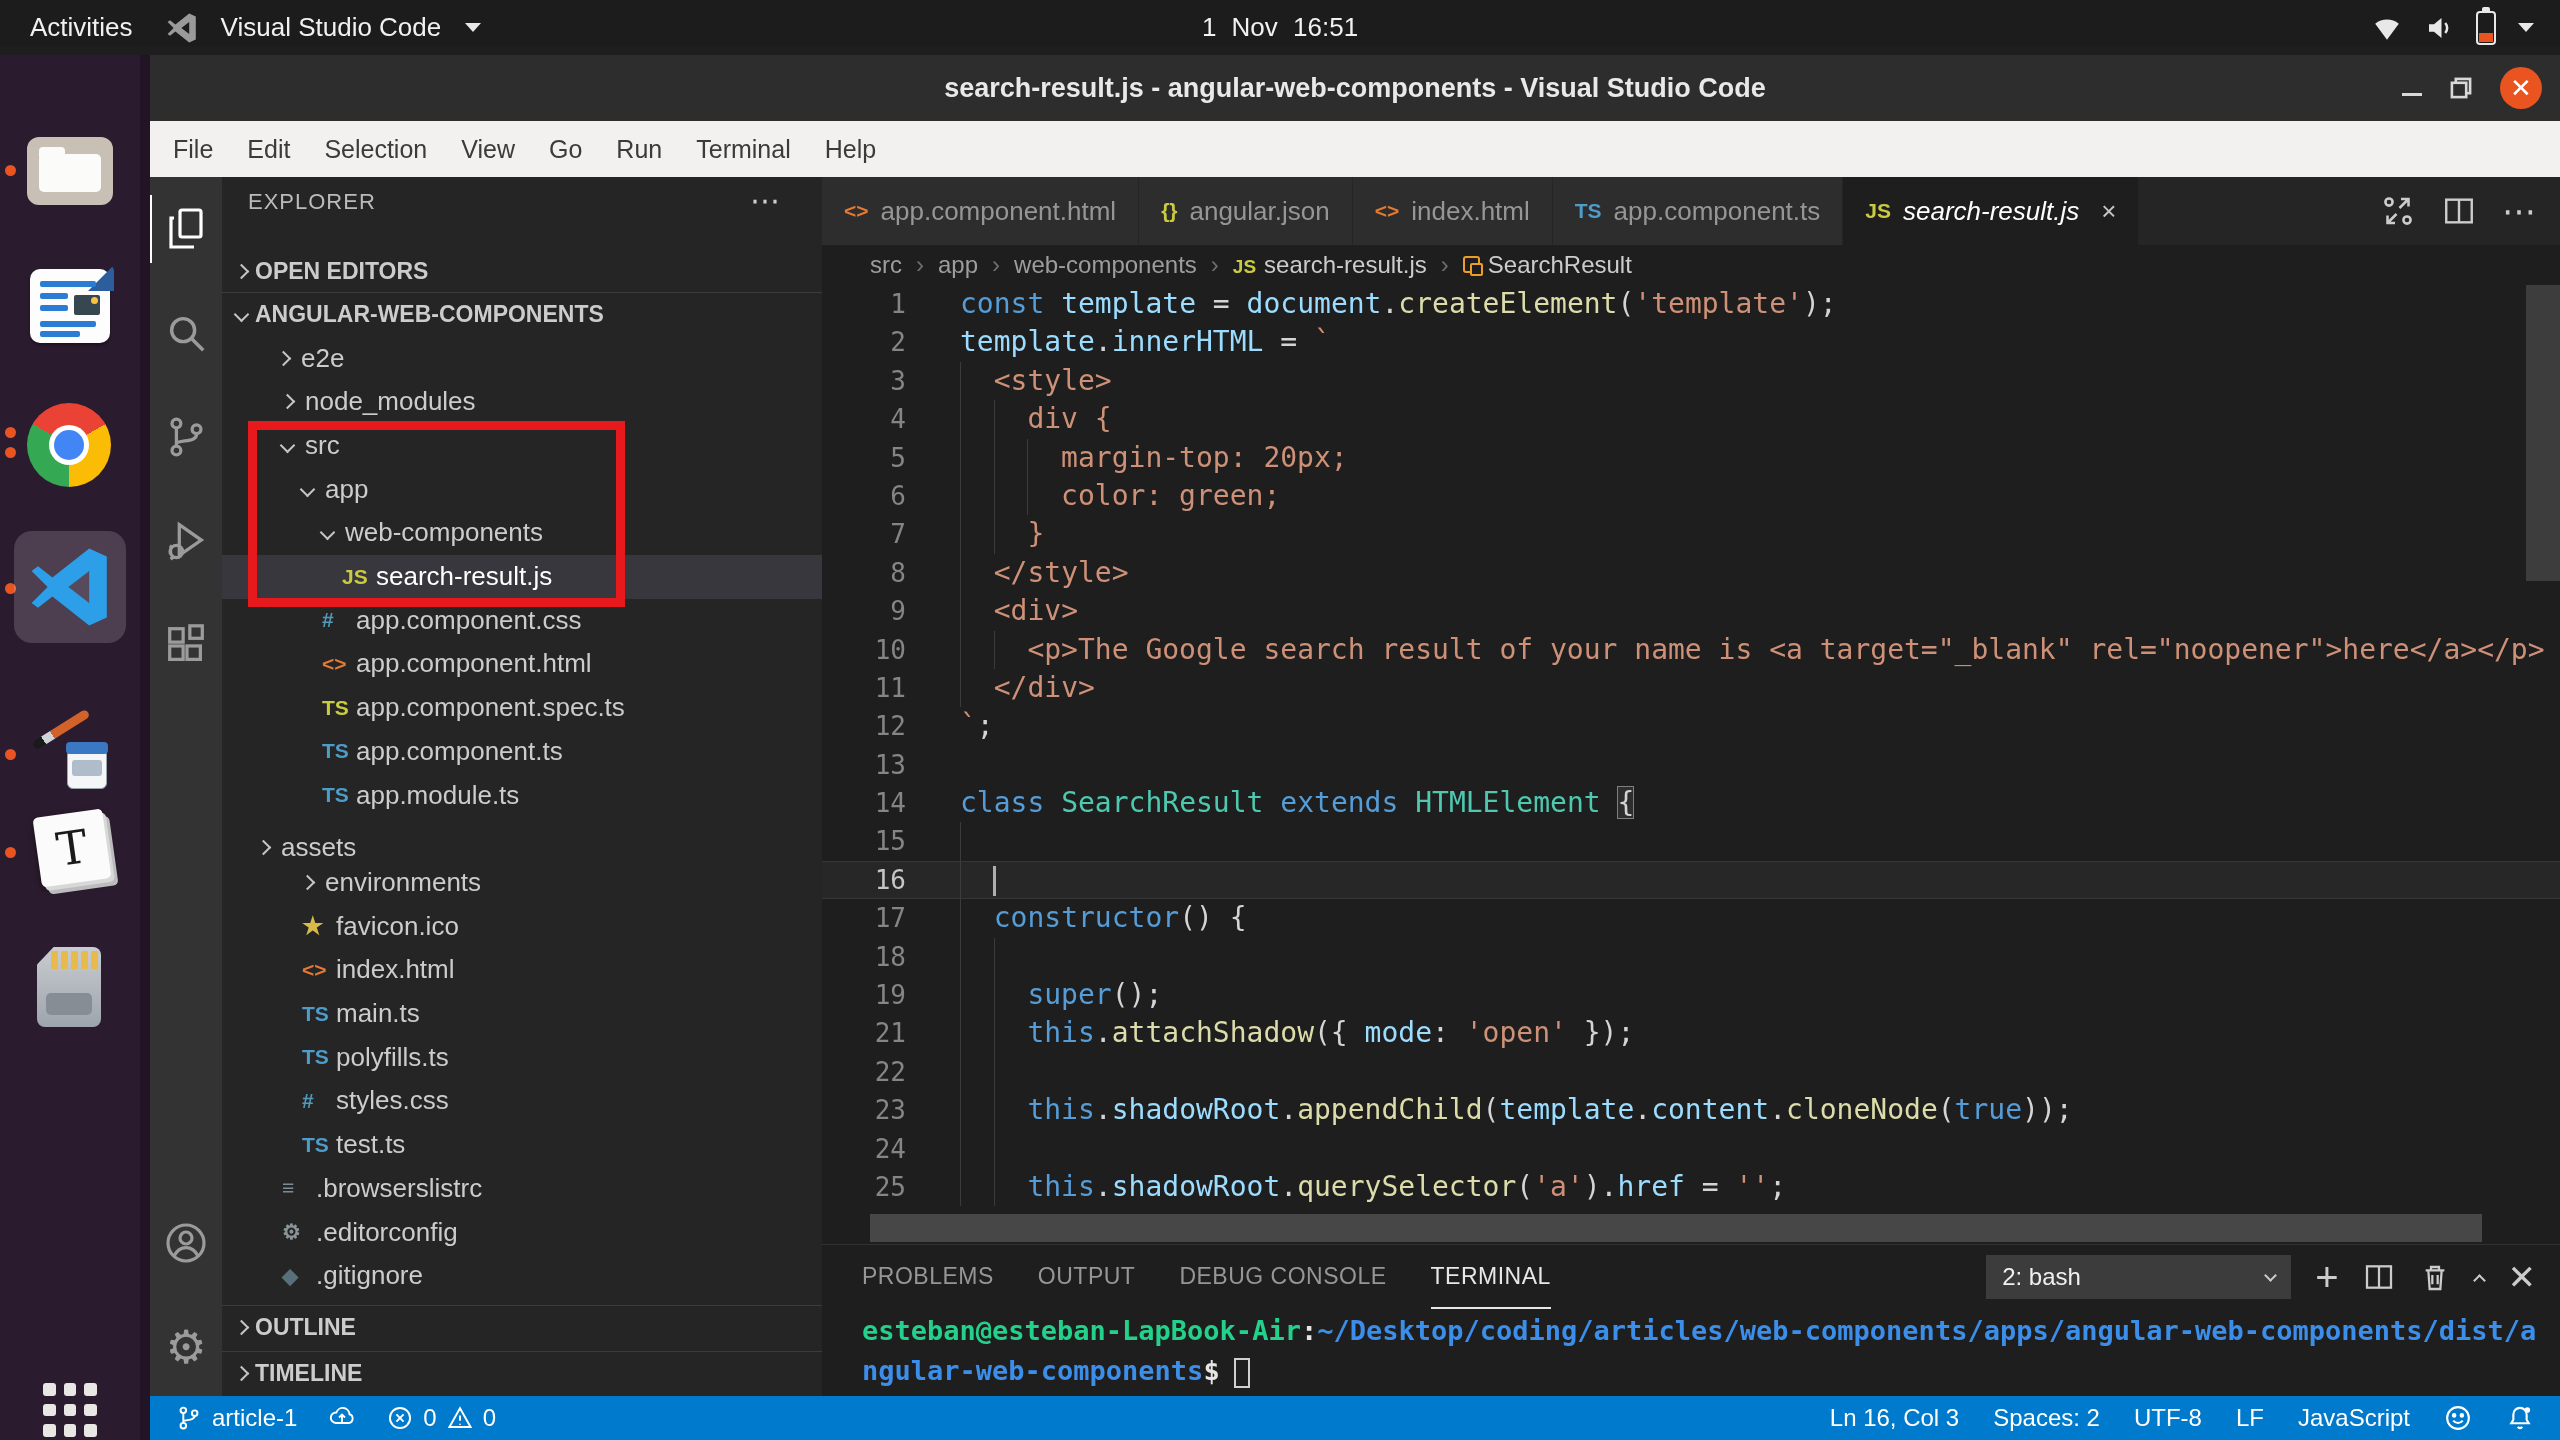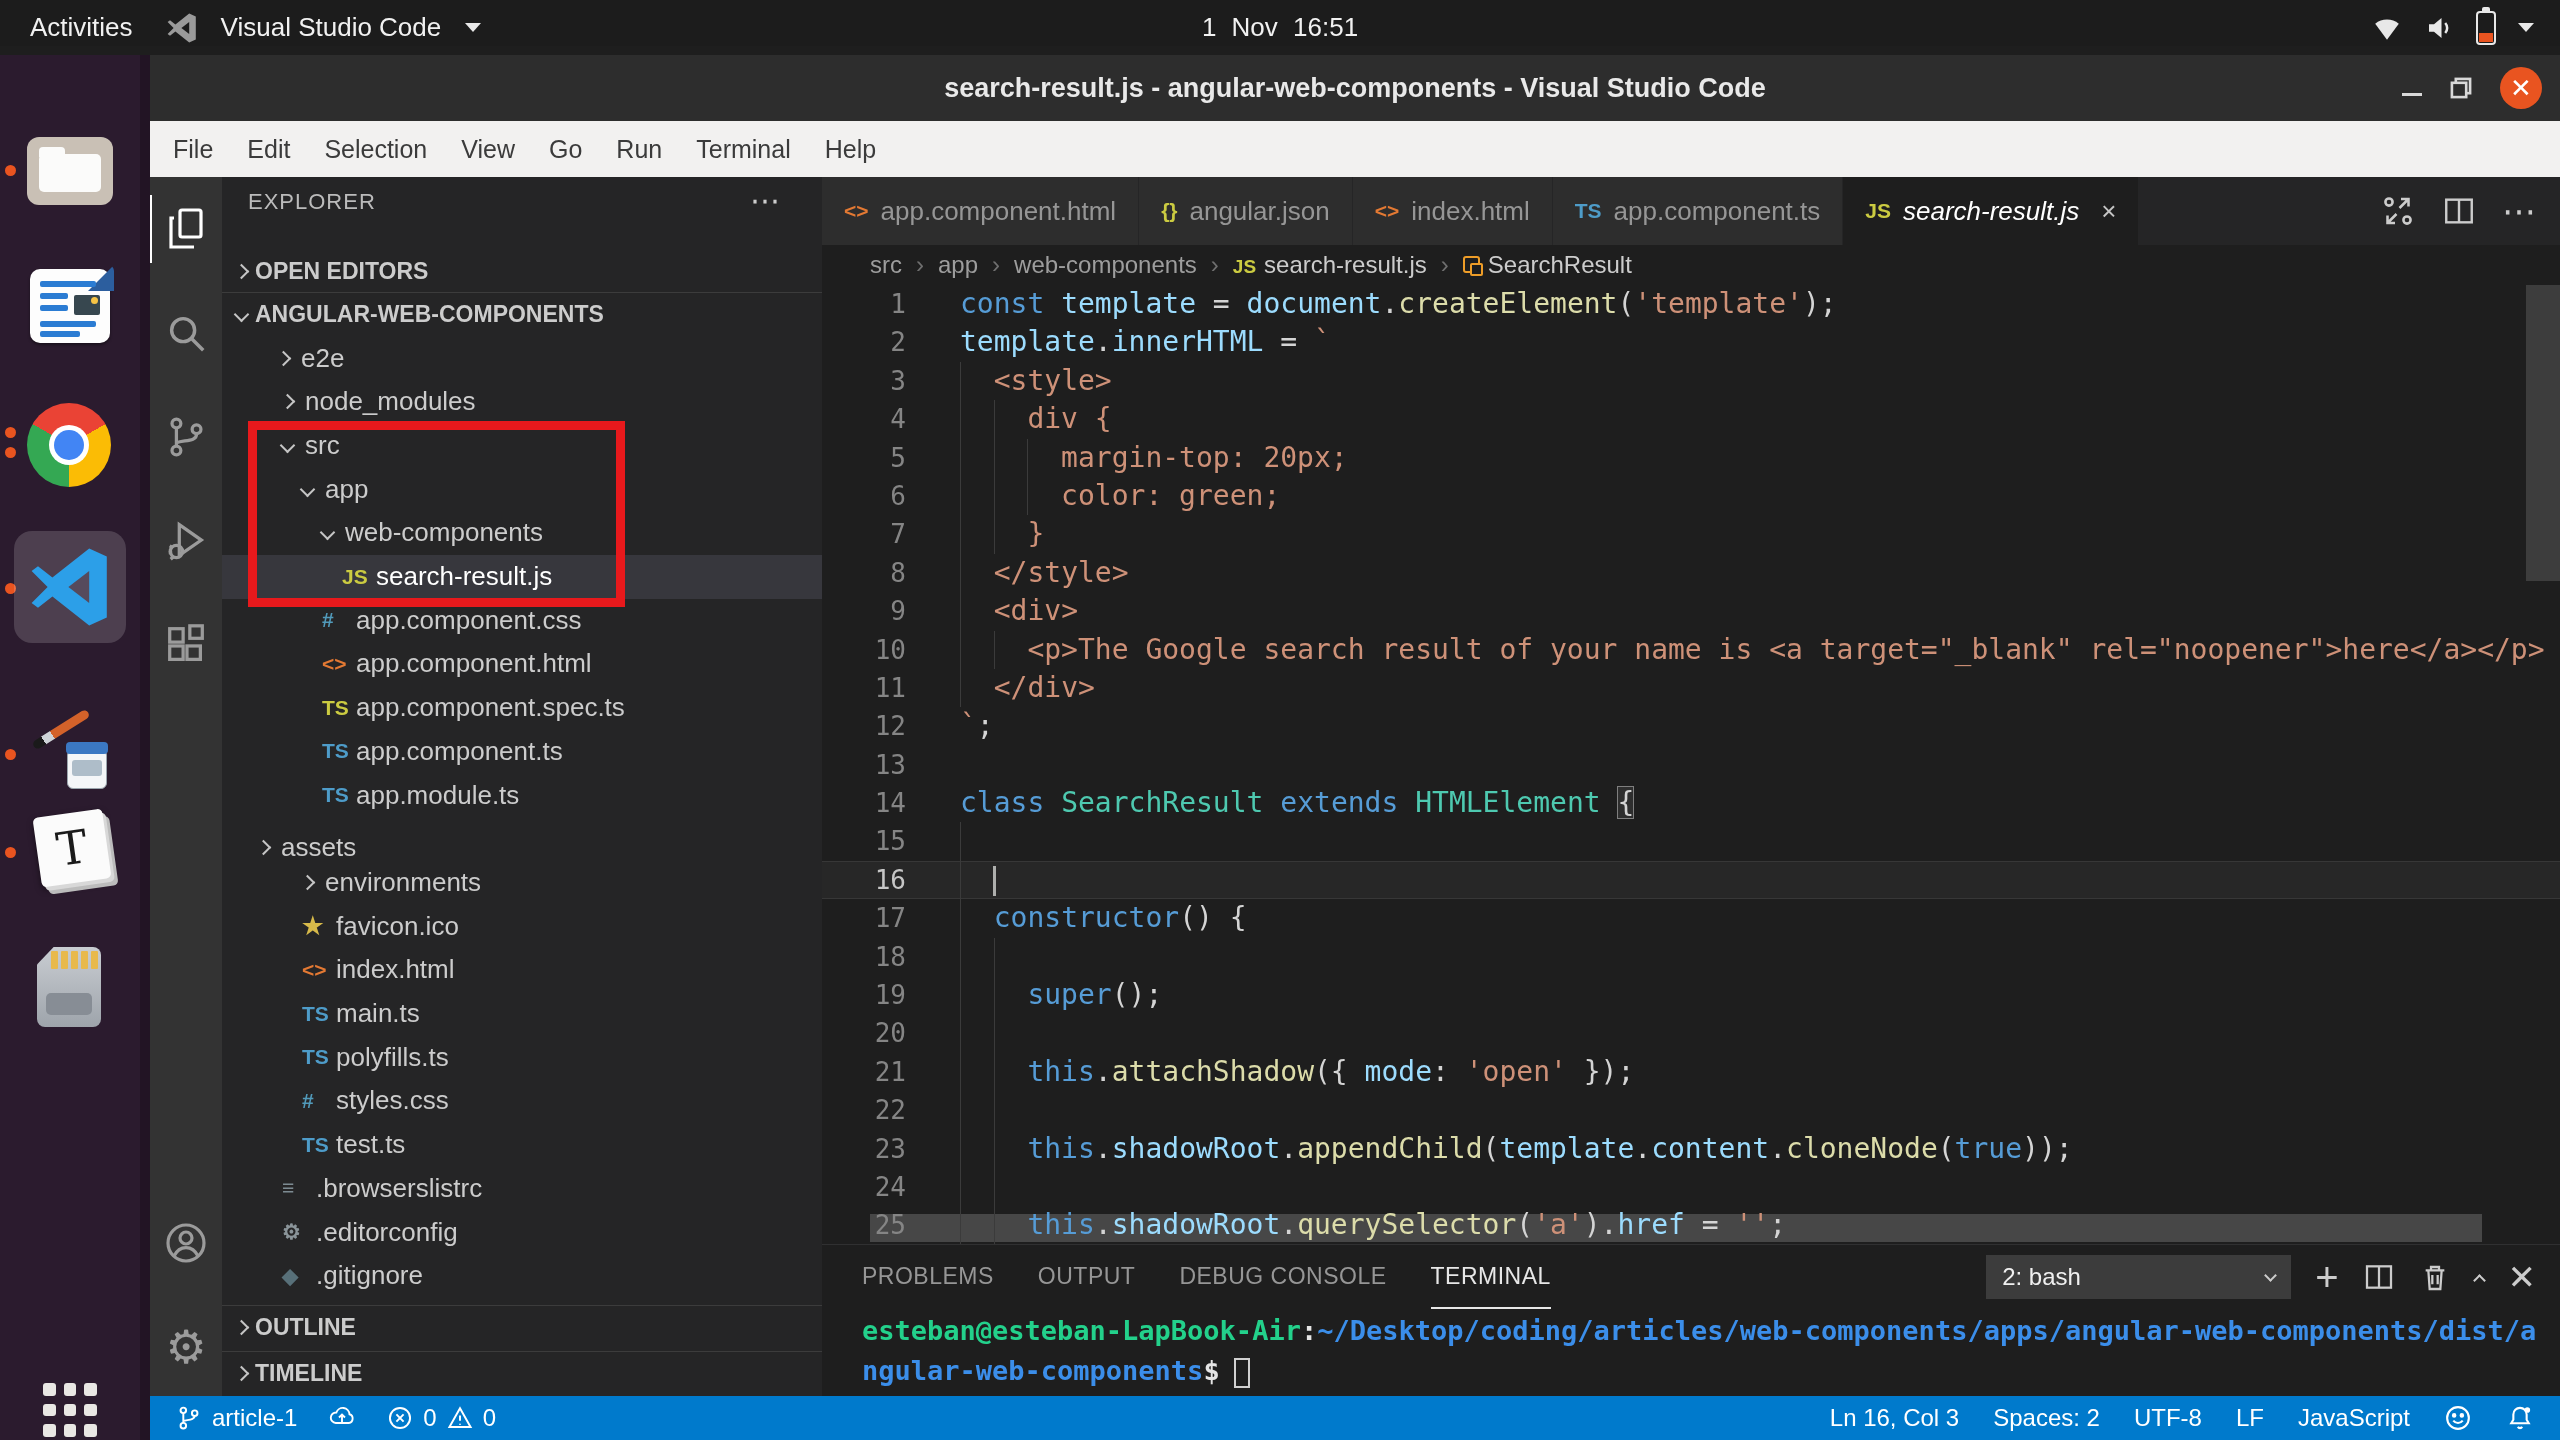--- a/index.html
+++ b/index.html
@@ -523,21 +523,20 @@
             <div class="code-line"><span class="ln">10</span><span class="lc"><span class="ig"></span><span class="ig"></span><span class="st">&lt;p&gt;The Google search result of your name is &lt;a target="_blank" rel="noopener"&gt;here&lt;/a&gt;&lt;/p&gt;</span></span></div>
             <div class="code-line"><span class="ln">11</span><span class="lc"><span class="ig"></span><span class="st">&lt;/div&gt;</span></span></div>
             <div class="code-line"><span class="ln">12</span><span class="lc"><span class="st">`</span><span class="pn">;</span></span></div>
             <div class="code-line"><span class="ln">13</span><span class="lc"></span></div>
             <div class="code-line"><span class="ln">14</span><span class="lc"><span class="kw">class </span><span class="cl">SearchResult</span><span class="kw"> extends </span><span class="cl">HTMLElement</span><span class="pn"> </span><span class="bm">{</span></span></div>
             <div class="code-line"><span class="ln">15</span><span class="lc"><span class="ig"></span></span></div>
             <div class="code-line cur"><span class="ln">16</span><span class="lc"><span class="ig"></span><span class="caret"></span></span></div>
             <div class="code-line"><span class="ln">17</span><span class="lc"><span class="ig"></span><span class="kw">constructor</span><span class="pn">() {</span></span></div>
             <div class="code-line"><span class="ln">18</span><span class="lc"><span class="ig"></span><span class="ig"></span></span></div>
             <div class="code-line"><span class="ln">19</span><span class="lc"><span class="ig"></span><span class="ig"></span><span class="kw">super</span><span class="pn">();</span></span></div>
-            <div class="code-line"><span class="ln">20</span><span class="lc"><span class="ig"></span><span class="ig"></span></span></div>
             <div class="code-line"><span class="ln">21</span><span class="lc"><span class="ig"></span><span class="ig"></span><span class="kw">this</span><span class="pn">.</span><span class="fn">attachShadow</span><span class="pn">({ </span><span class="vr">mode</span><span class="pn">: </span><span class="st">'open'</span><span class="pn"> });</span></span></div>
             <div class="code-line"><span class="ln">22</span><span class="lc"><span class="ig"></span><span class="ig"></span></span></div>
             <div class="code-line"><span class="ln">23</span><span class="lc"><span class="ig"></span><span class="ig"></span><span class="kw">this</span><span class="pn">.</span><span class="vr">shadowRoot</span><span class="pn">.</span><span class="fn">appendChild</span><span class="pn">(</span><span class="vr">template</span><span class="pn">.</span><span class="vr">content</span><span class="pn">.</span><span class="fn">cloneNode</span><span class="pn">(</span><span class="kw">true</span><span class="pn">));</span></span></div>
             <div class="code-line"><span class="ln">24</span><span class="lc"><span class="ig"></span><span class="ig"></span></span></div>
             <div class="code-line"><span class="ln">25</span><span class="lc"><span class="ig"></span><span class="ig"></span><span class="kw">this</span><span class="pn">.</span><span class="vr">shadowRoot</span><span class="pn">.</span><span class="fn">querySelector</span><span class="pn">(</span><span class="st">'a'</span><span class="pn">).</span><span class="vr">href</span><span class="pn"> = </span><span class="st">''</span><span class="pn">;</span></span></div>
           </div>
         <div class="hscroll"></div>
         <div class="vscroll"></div>
       </div>
 

